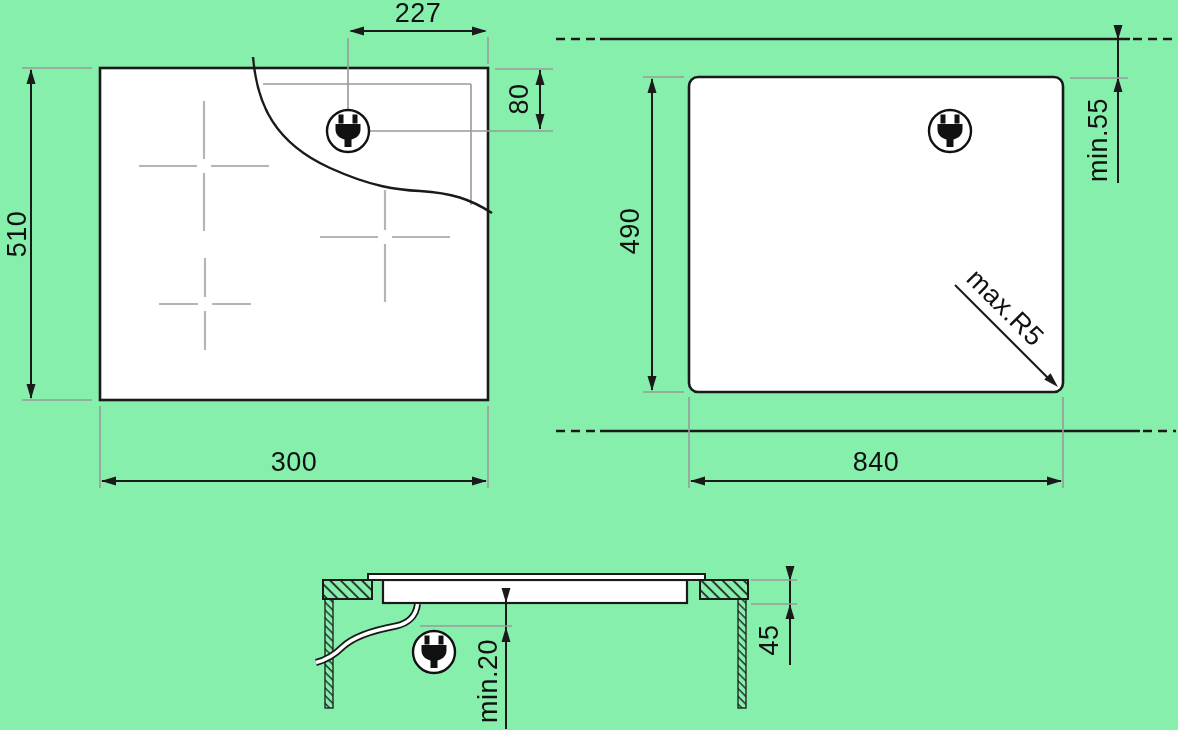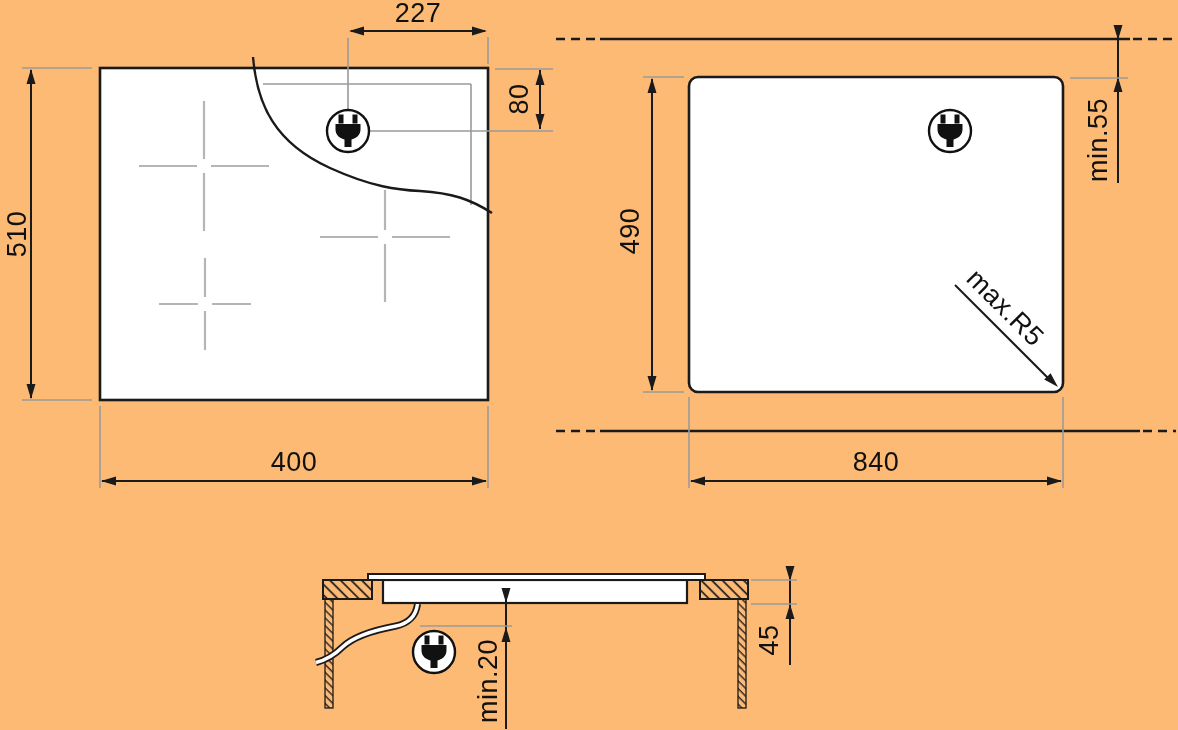--- a/index.html
+++ b/index.html
@@ -1,17 +1,17 @@
 <!DOCTYPE html>
 <html><head>
 <meta charset="utf-8">
 <style>
   html,body{margin:0;padding:0;background:#fff;}
   .stage{
-    position:relative;width:1178px;height:730px;background:#fdba74;
+    position:relative;width:1178px;height:730px;background:#86efac;
     font-family:"Liberation Sans",sans-serif;overflow:hidden;
   }
   .stage svg{position:absolute;left:0;top:0;}
   .dim-label{
     position:absolute;font-size:27px;color:#111;line-height:1;
     transform:translate(-50%,-50%);white-space:nowrap;letter-spacing:.5px;
   }
   .dim-label.ccw{transform:translate(-50%,-50%) rotate(-90deg);}
   .dim-label.diag{transform:translate(-50%,-50%) rotate(45deg);}
 </style>
@@ -171,21 +171,21 @@
       <polygon points="790,581 785.5,566 794.5,566" fill="#1a1a1a"></polygon>
       <polygon points="790,604 785.5,619 794.5,619" fill="#1a1a1a"></polygon>
       <line x1="751" y1="580" x2="797" y2="580" stroke="#9a9a9a" stroke-width="1.6"></line>
       <line x1="751" y1="604" x2="797" y2="604" stroke="#9a9a9a" stroke-width="1.6"></line>
     </g>
   </g>
 </svg>
 
   <div class="dim-label" style="left:418px;top:13px">227</div>
   <div class="dim-label ccw" style="left:17px;top:234px">510</div>
-  <div class="dim-label" style="left:294px;top:462px">400</div>
+  <div class="dim-label" style="left:294px;top:462px">300</div>
   <div class="dim-label ccw" style="left:519px;top:99px">80</div>
 
   <div class="dim-label ccw" style="left:630px;top:231px">490</div>
   <div class="dim-label" style="left:876px;top:462px">840</div>
   <div class="dim-label ccw" style="left:1098px;top:140px">min.55</div>
   <div class="dim-label diag" style="left:1005px;top:308px">max.R5</div>
 
   <div class="dim-label ccw" style="left:488px;top:681px">min.20</div>
   <div class="dim-label ccw" style="left:769px;top:640px">45</div>
 </div>

